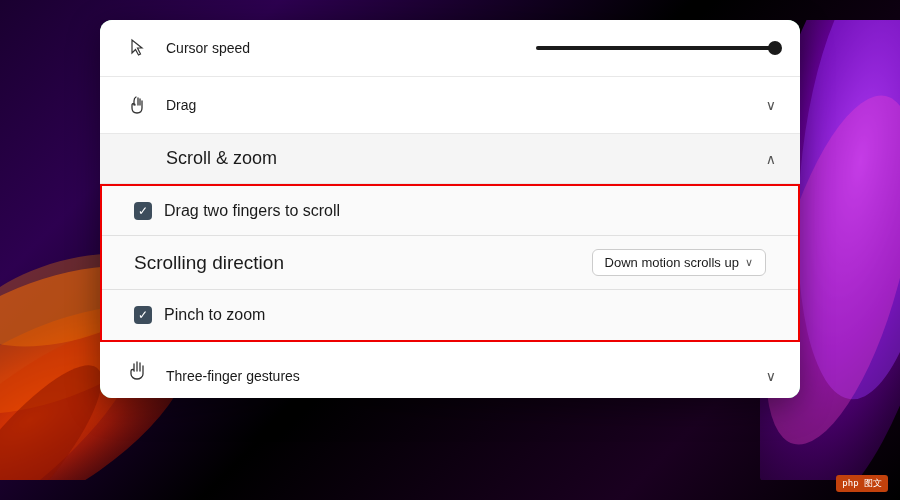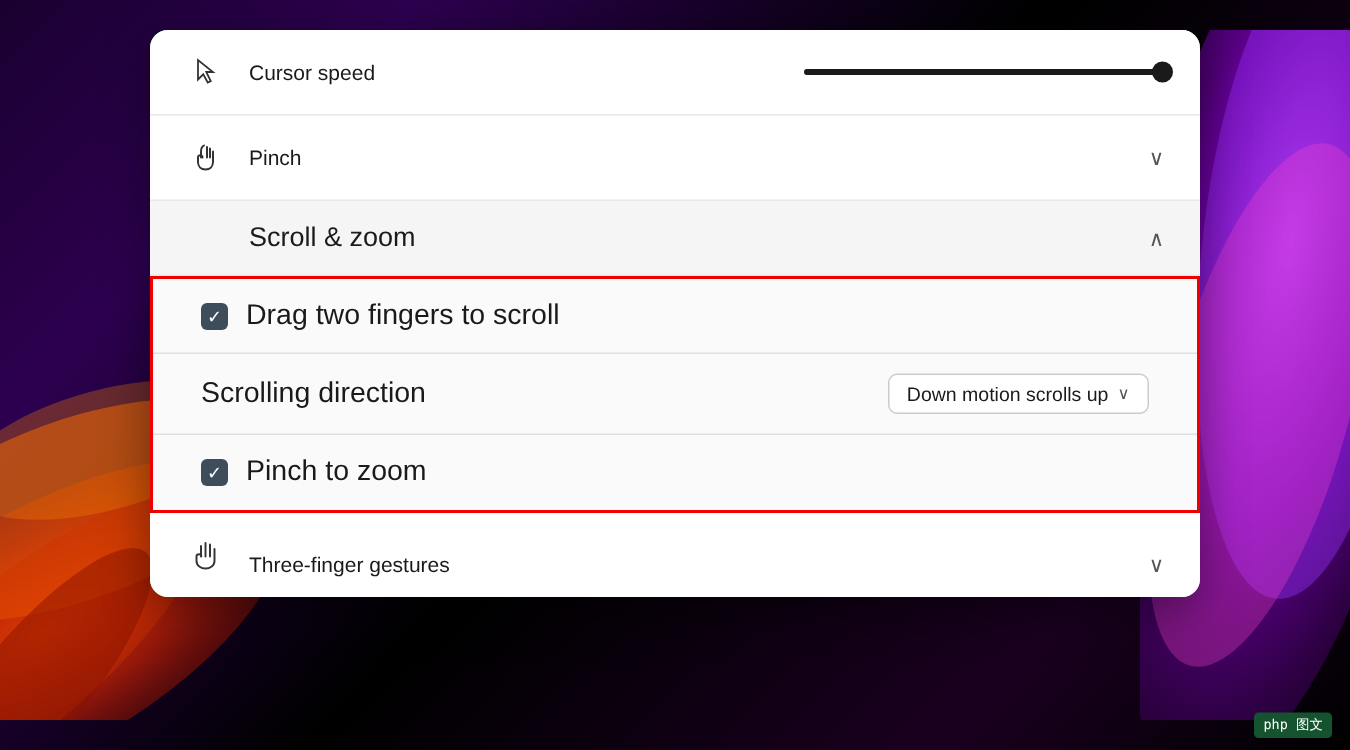--- a/index.html
+++ b/index.html
@@ -174,21 +174,21 @@
       flex-shrink: 0;
     }
 
     .checkbox-custom .checkmark {
       color: #fff;
       font-size: 12px;
       line-height: 1;
     }
 
     .inner-label {
-      font-size: 19px;
+      font-size: 16px;
       color: #1a1a1a;
       flex: 1;
     }
 
     .direction-label-left {
       font-size: 19px;
       color: #1a1a1a;
       flex: 1;
     }
 
@@ -270,21 +270,21 @@
       </div>
     </div>
   </div>
 
   <div class="section-row">
     <div class="section-icon">
       <svg width="20" height="20" viewBox="0 0 20 20" fill="none">
         <path d="M8 2 C8 2 6 3 6 6 L6 10 M10 3 L10 10 M12 4 L12 10 M14 6 L14 10 L14 13 C14 16 12 18 9 18 C6 18 4 16 4 13 L4 10 C4 9 4.5 8.5 5.5 8.5 C6.5 8.5 7 9 7 10" stroke="#333" stroke-width="1.3" fill="none" stroke-linecap="round"></path>
       </svg>
     </div>
-    <span class="section-label">Pinch</span>
+    <span class="section-label">Drag</span>
     <div class="section-right">
       <span class="chevron">∨</span>
     </div>
   </div>
 
   <div class="scroll-zoom-header">
     <span class="scroll-zoom-label">Scroll &amp; zoom</span>
     <span class="chevron">∧</span>
   </div>
 
@@ -321,13 +321,13 @@
       </svg>
     </div>
     <span class="section-label">Three-finger gestures</span>
     <div class="section-right">
       <span class="chevron">∨</span>
     </div>
   </div>
 
 </div>
 
-<div style="position:absolute;bottom:8px;right:12px;z-index:10;background:#14532d;color:#fff;font-size:9px;padding:2px 6px;border-radius:3px;font-family:monospace;">php 图文</div>
+<div style="position:absolute;bottom:8px;right:12px;z-index:10;background:#c2410c;color:#fff;font-size:9px;padding:2px 6px;border-radius:3px;font-family:monospace;">php 图文</div>
 
 </body></html>

